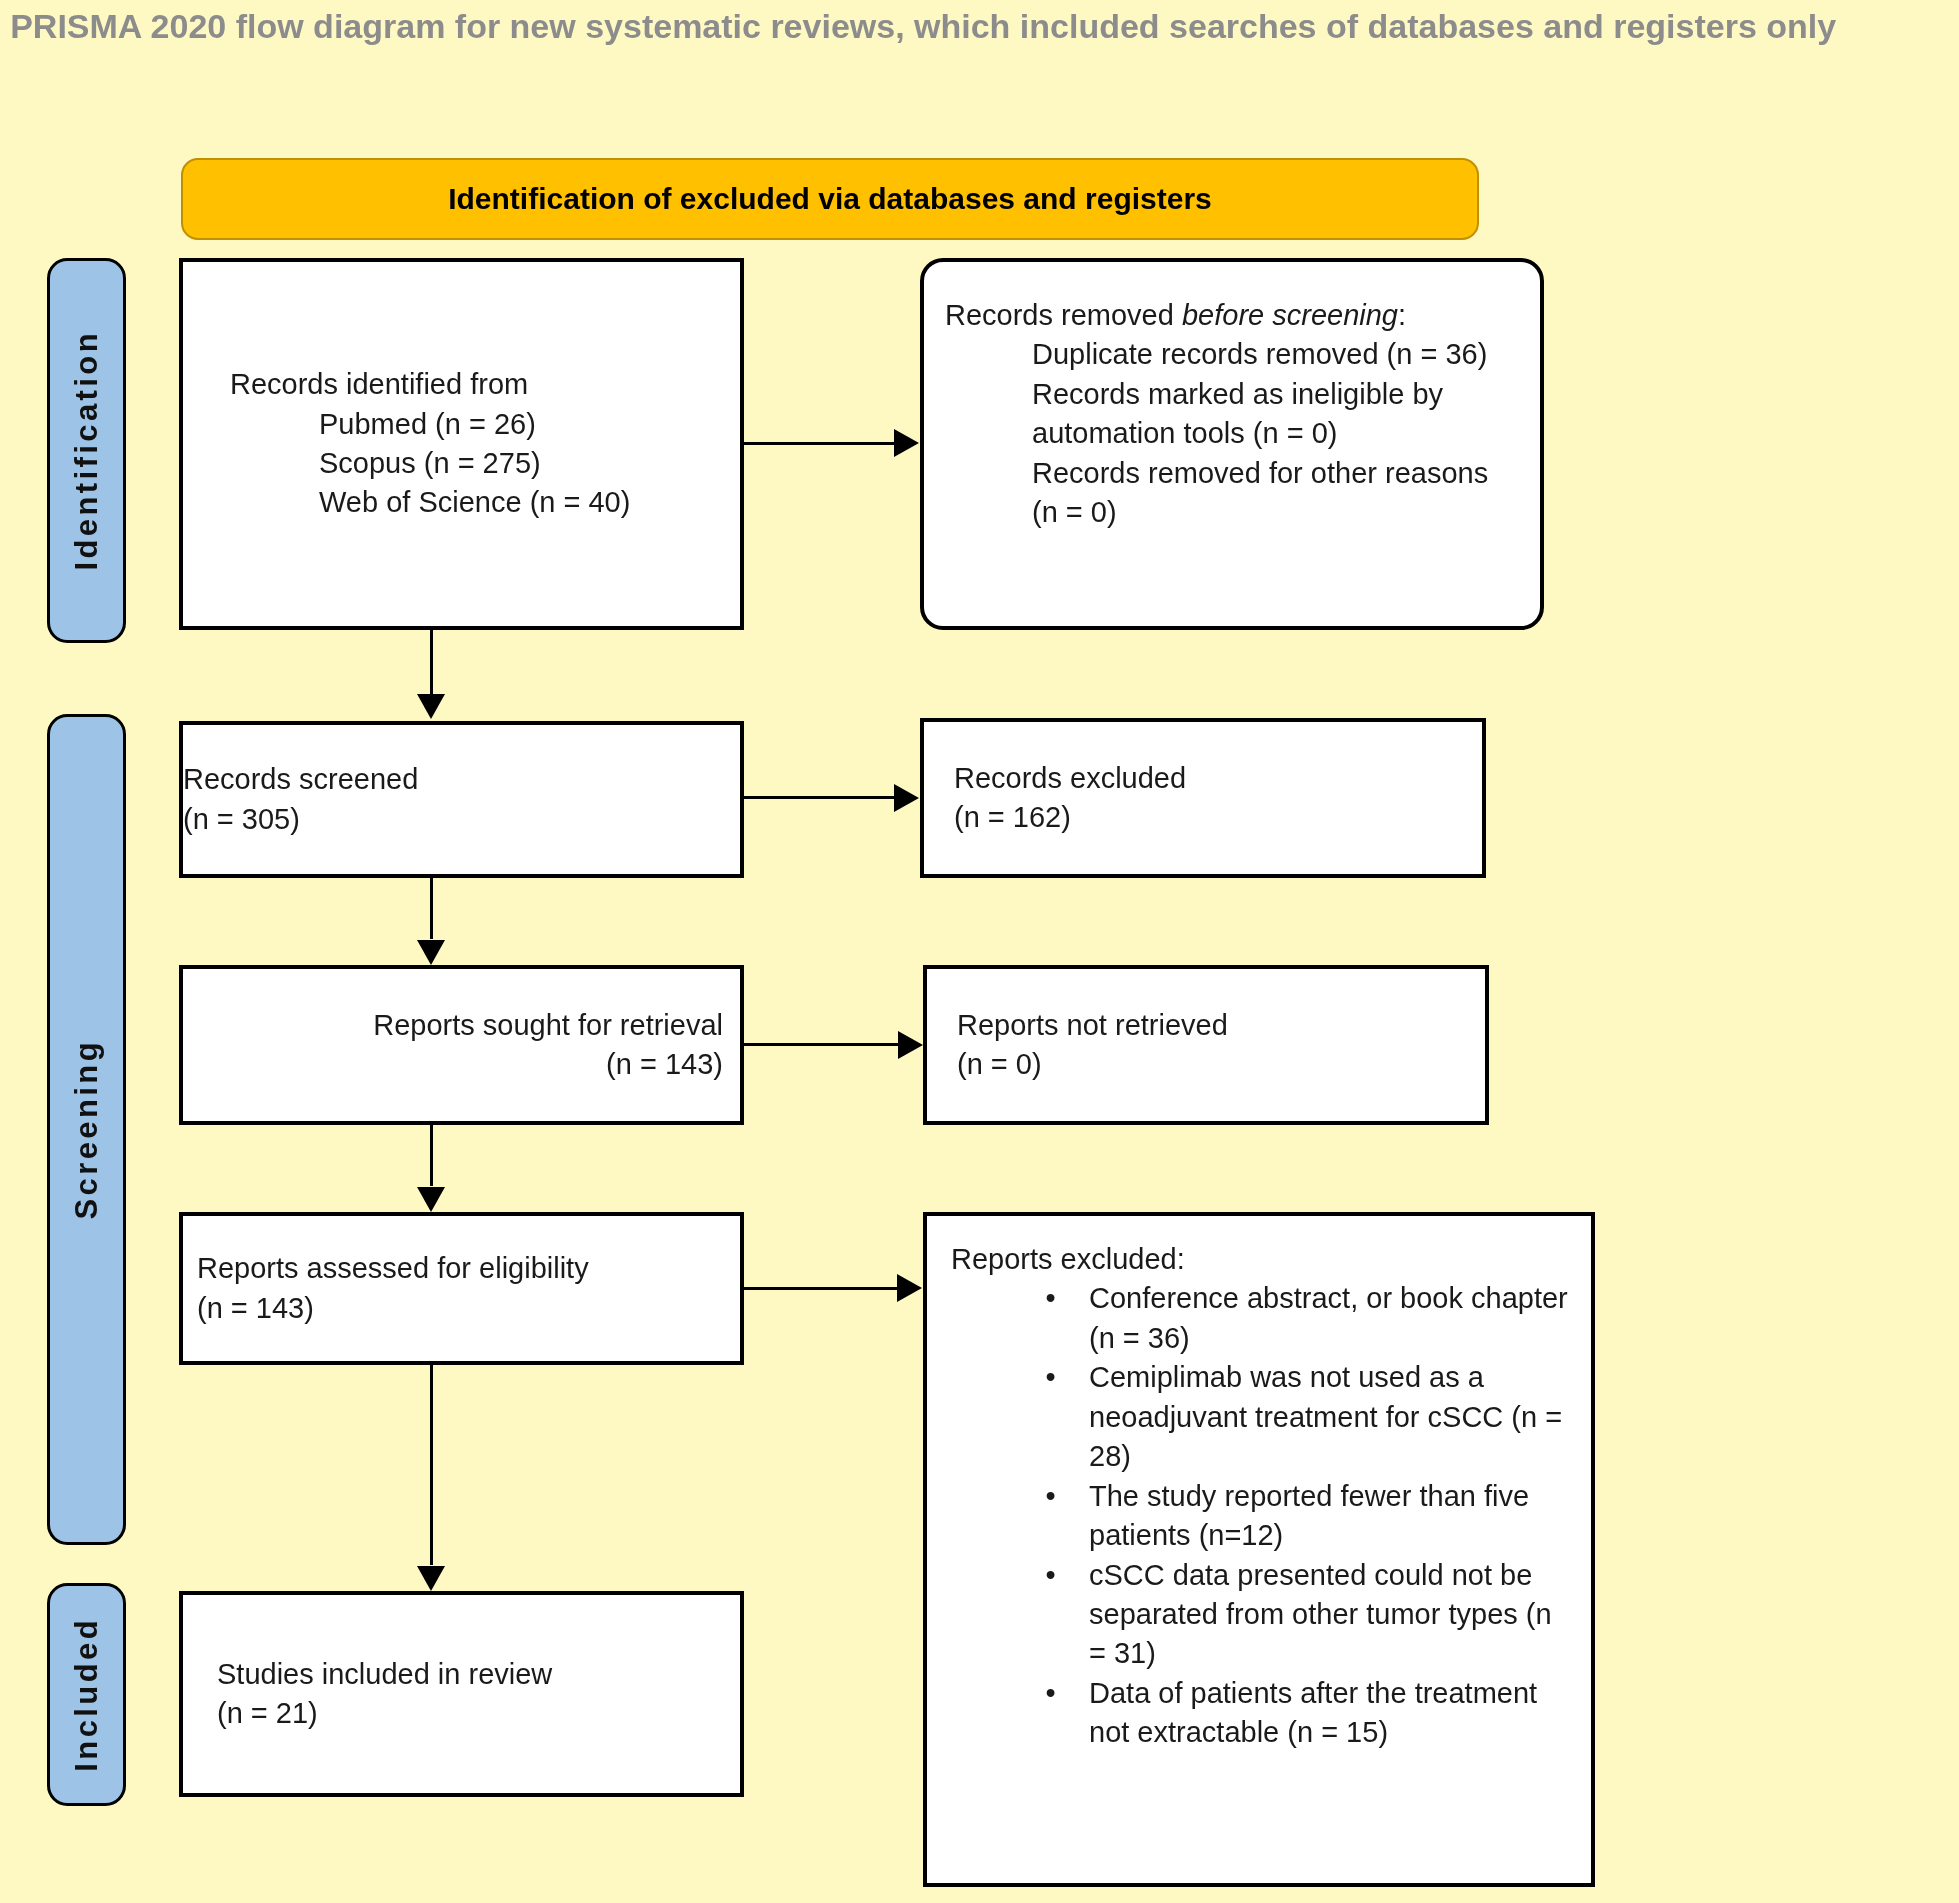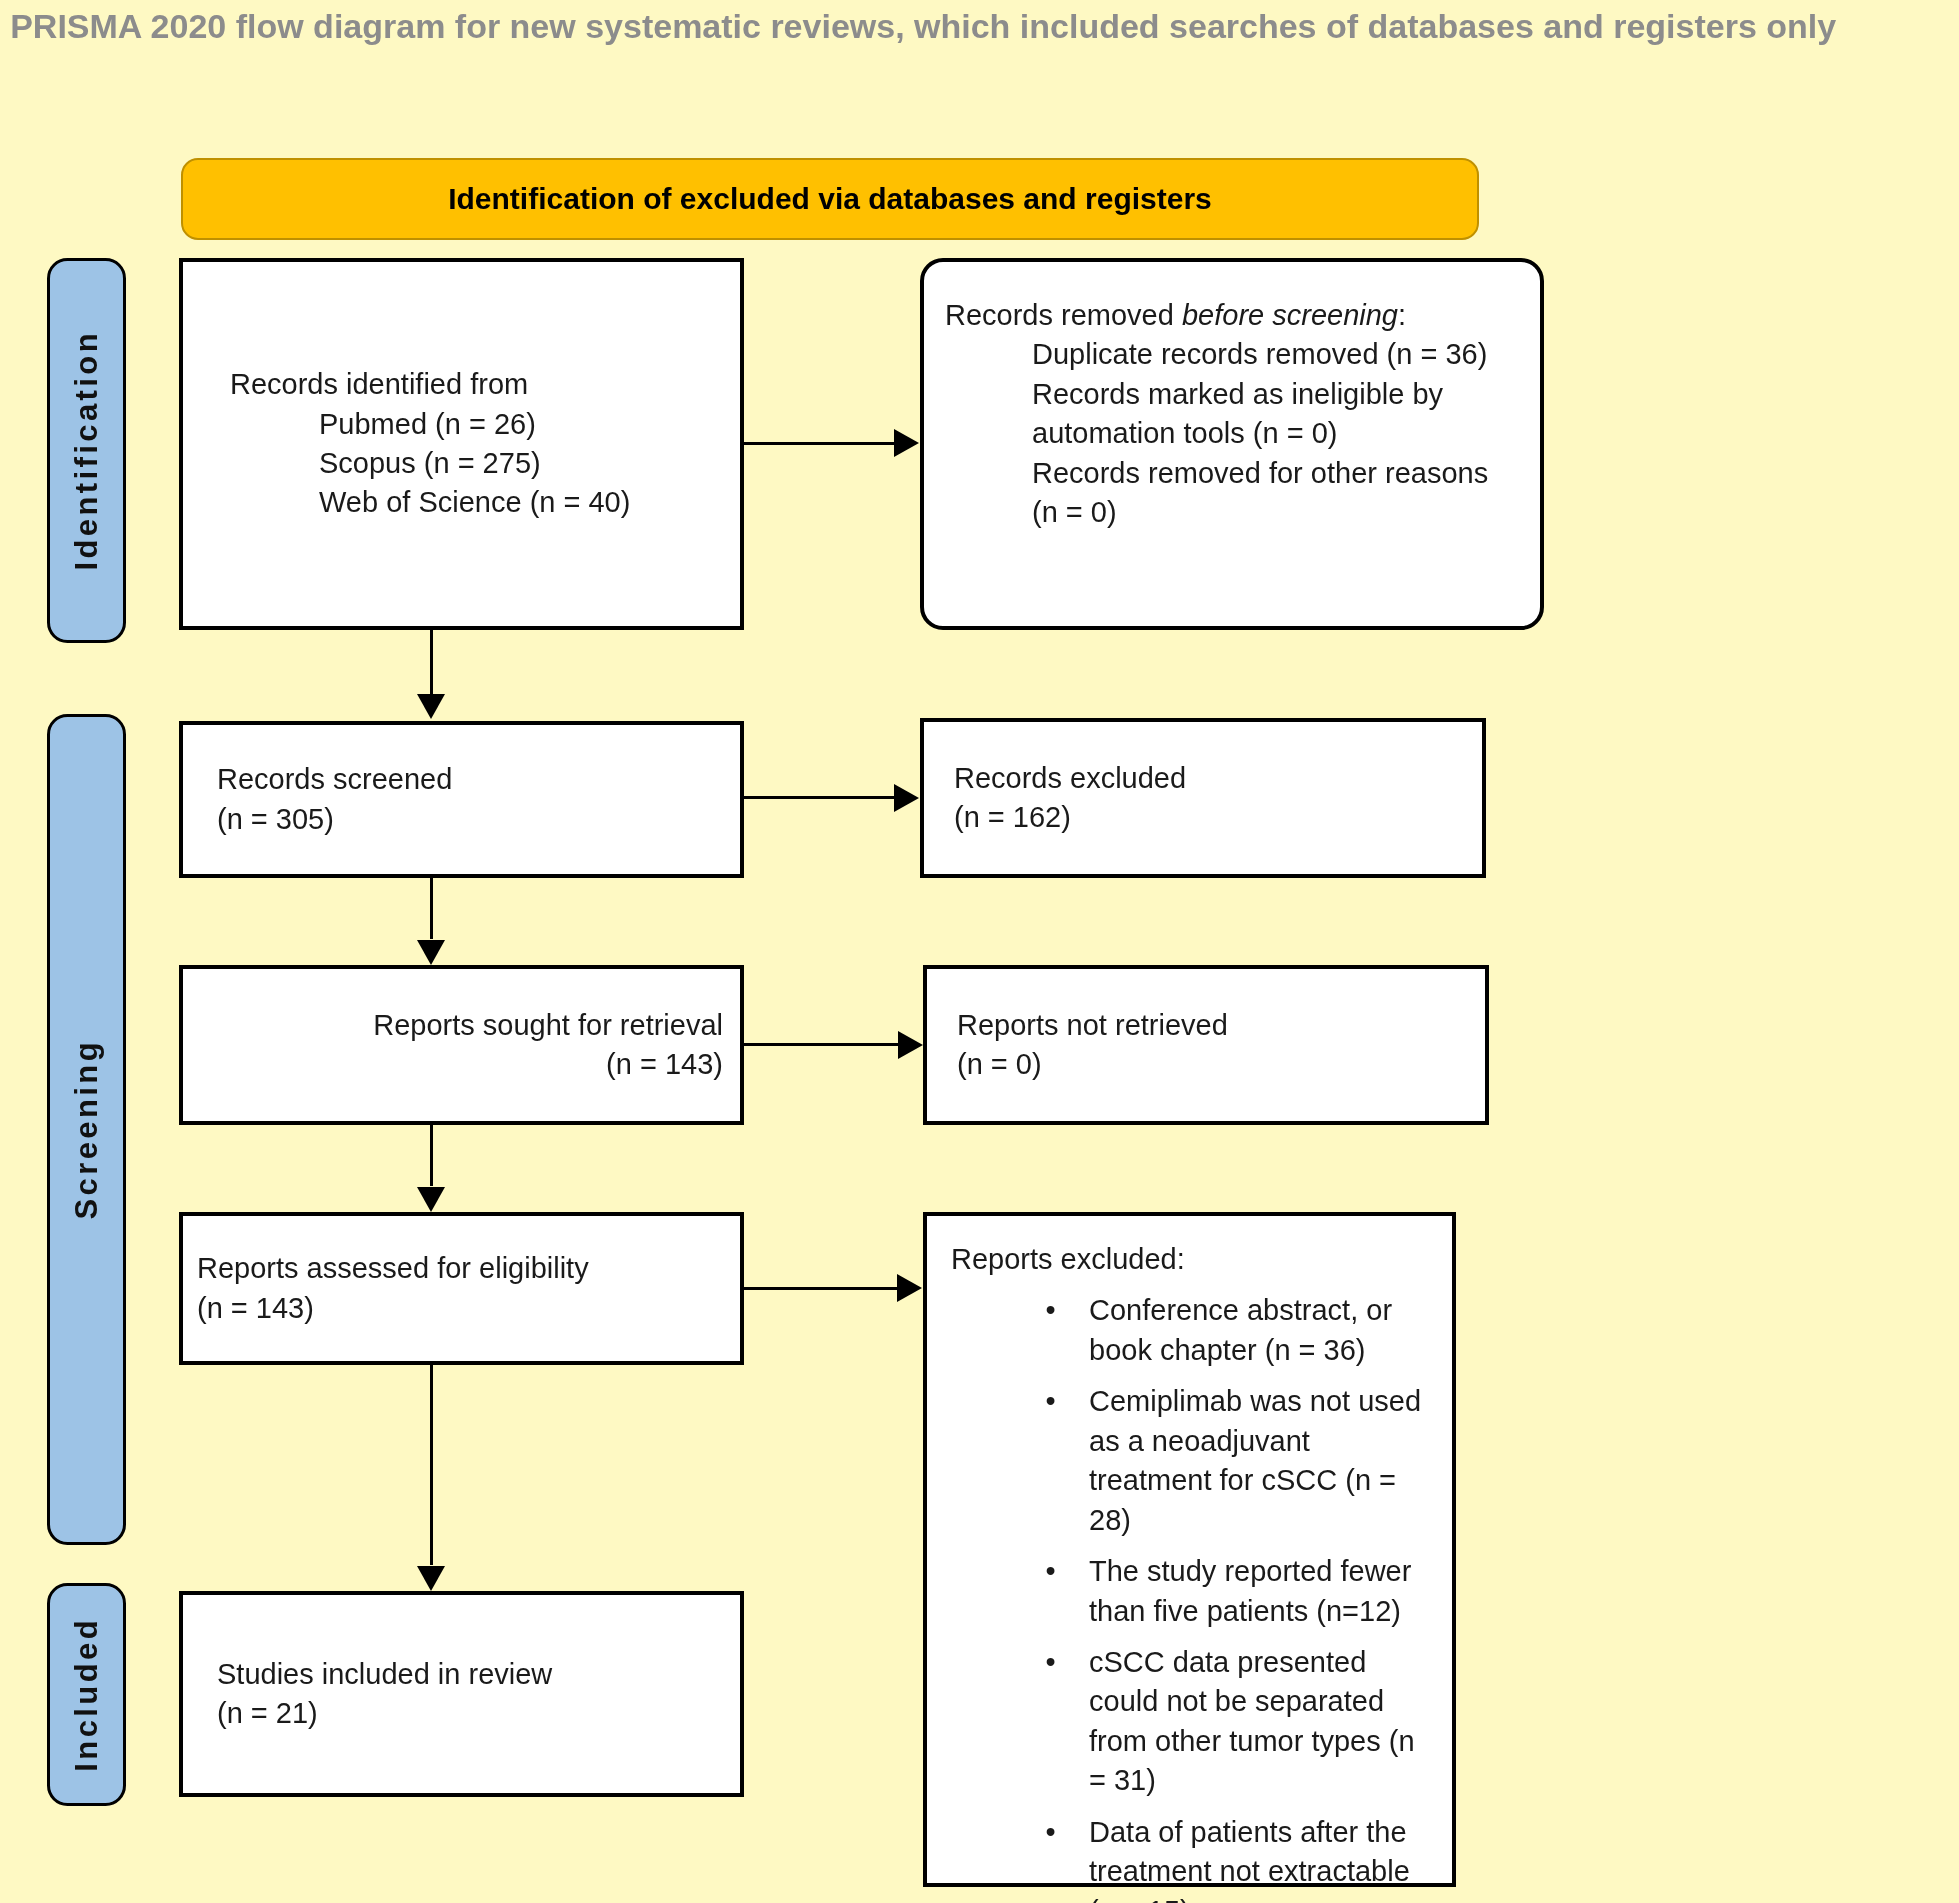--- a/index.html
+++ b/index.html
@@ -99,21 +99,21 @@
     <span class="vtext">Included</span>
   </div>
 
   <div class="fbox" style="left:179px;top:258px;width:565px;height:372px;padding-left:47px;padding-right:17px;">
     <div class="line">Records identified from</div>
     <div class="line indent-src">Pubmed (n = 26)</div>
     <div class="line indent-src">Scopus (n = 275)</div>
     <div class="line indent-src">Web of Science (n = 40)</div>
   </div>
 
-  <div class="fbox" style="left:179px;top:721px;width:565px;height:157px;padding-left:34px;padding-right:17px;">
+  <div class="fbox" style="left:179px;top:721px;width:565px;height:157px;padding-right:17px;">
     <div class="line">Records screened</div>
     <div class="line">(n = 305)</div>
   </div>
 
   <div class="fbox" style="left:179px;top:965px;width:565px;height:160px;padding-left:34px;padding-right:17px;align-items:flex-end;">
     <div class="line">Reports sought for retrieval</div>
     <div class="line">(n = 143)</div>
   </div>
 
   <div class="fbox" style="left:179px;top:1212px;width:565px;height:153px;padding-left:14px;padding-right:17px;">
@@ -136,21 +136,21 @@
   <div class="fbox" style="left:920px;top:718px;width:566px;height:160px;padding-left:30px;padding-right:17px;">
     <div class="line">Records excluded</div>
     <div class="line">(n = 162)</div>
   </div>
 
   <div class="fbox" style="left:923px;top:965px;width:566px;height:160px;padding-left:30px;padding-right:17px;">
     <div class="line">Reports not retrieved</div>
     <div class="line">(n = 0)</div>
   </div>
 
-  <div class="fbox top-align" style="left:923px;top:1212px;width:533px;height:675px;padding:24px 12.8px 0 24px;gap:12px;">
+  <div class="fbox top-align" style="left:923px;top:1212px;width:672px;height:675px;padding:24px 12.8px 0 24px;">
     <div class="line">Reports excluded:</div>
     <div class="bullet-item">
       <span class="bullet">•</span>
       <span class="btext">Conference abstract, or book chapter (n = 36)</span>
     </div>
     <div class="bullet-item">
       <span class="bullet">•</span>
       <span class="btext">Cemiplimab was not used as a neoadjuvant treatment for cSCC (n = 28)</span>
     </div>
     <div class="bullet-item">

